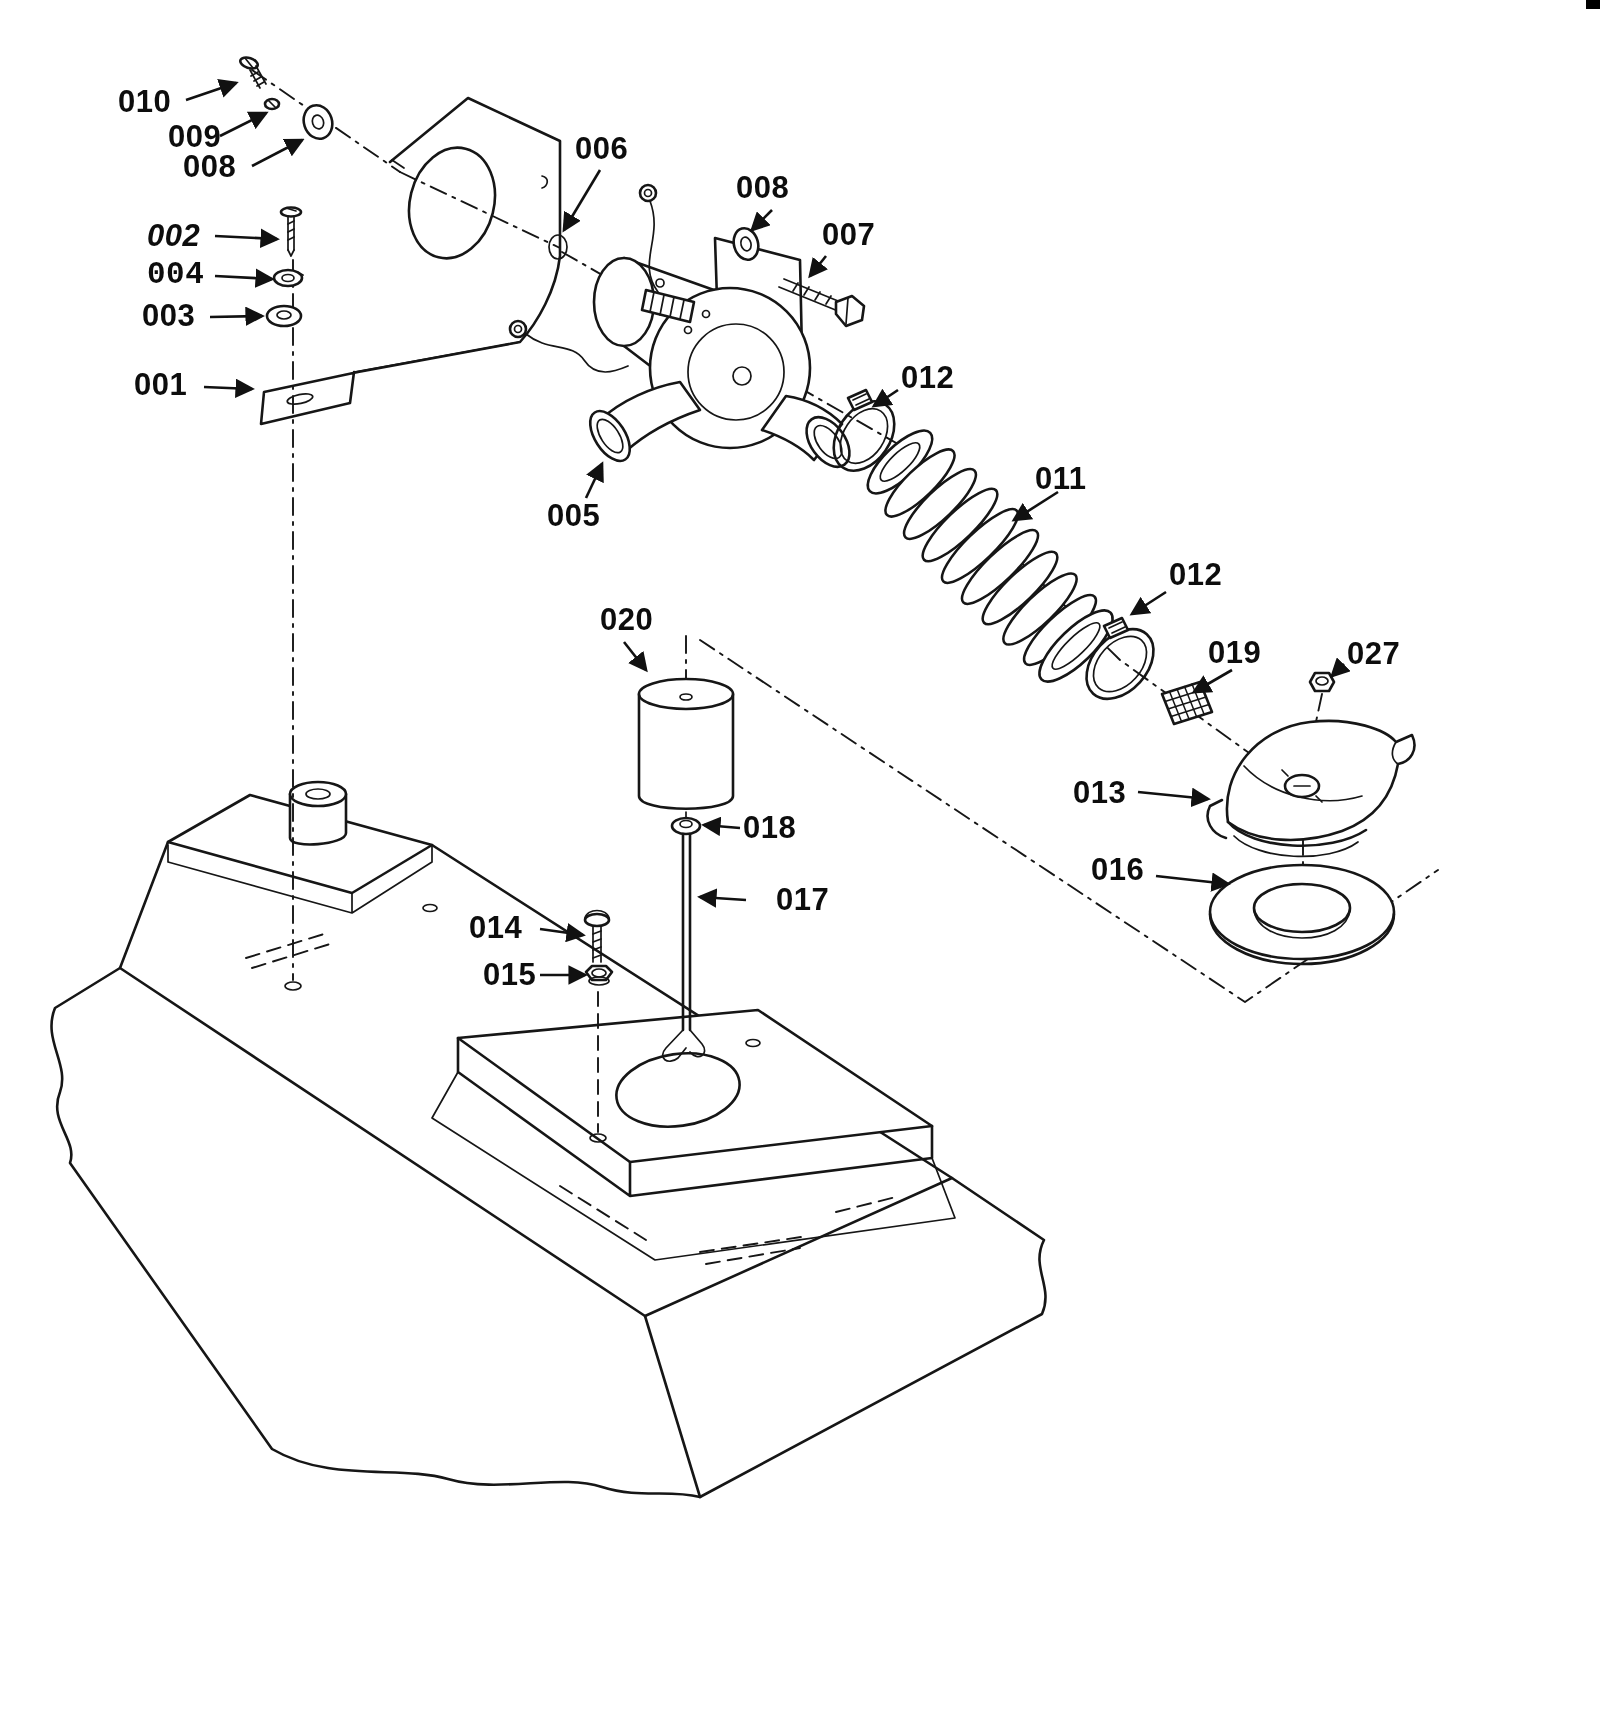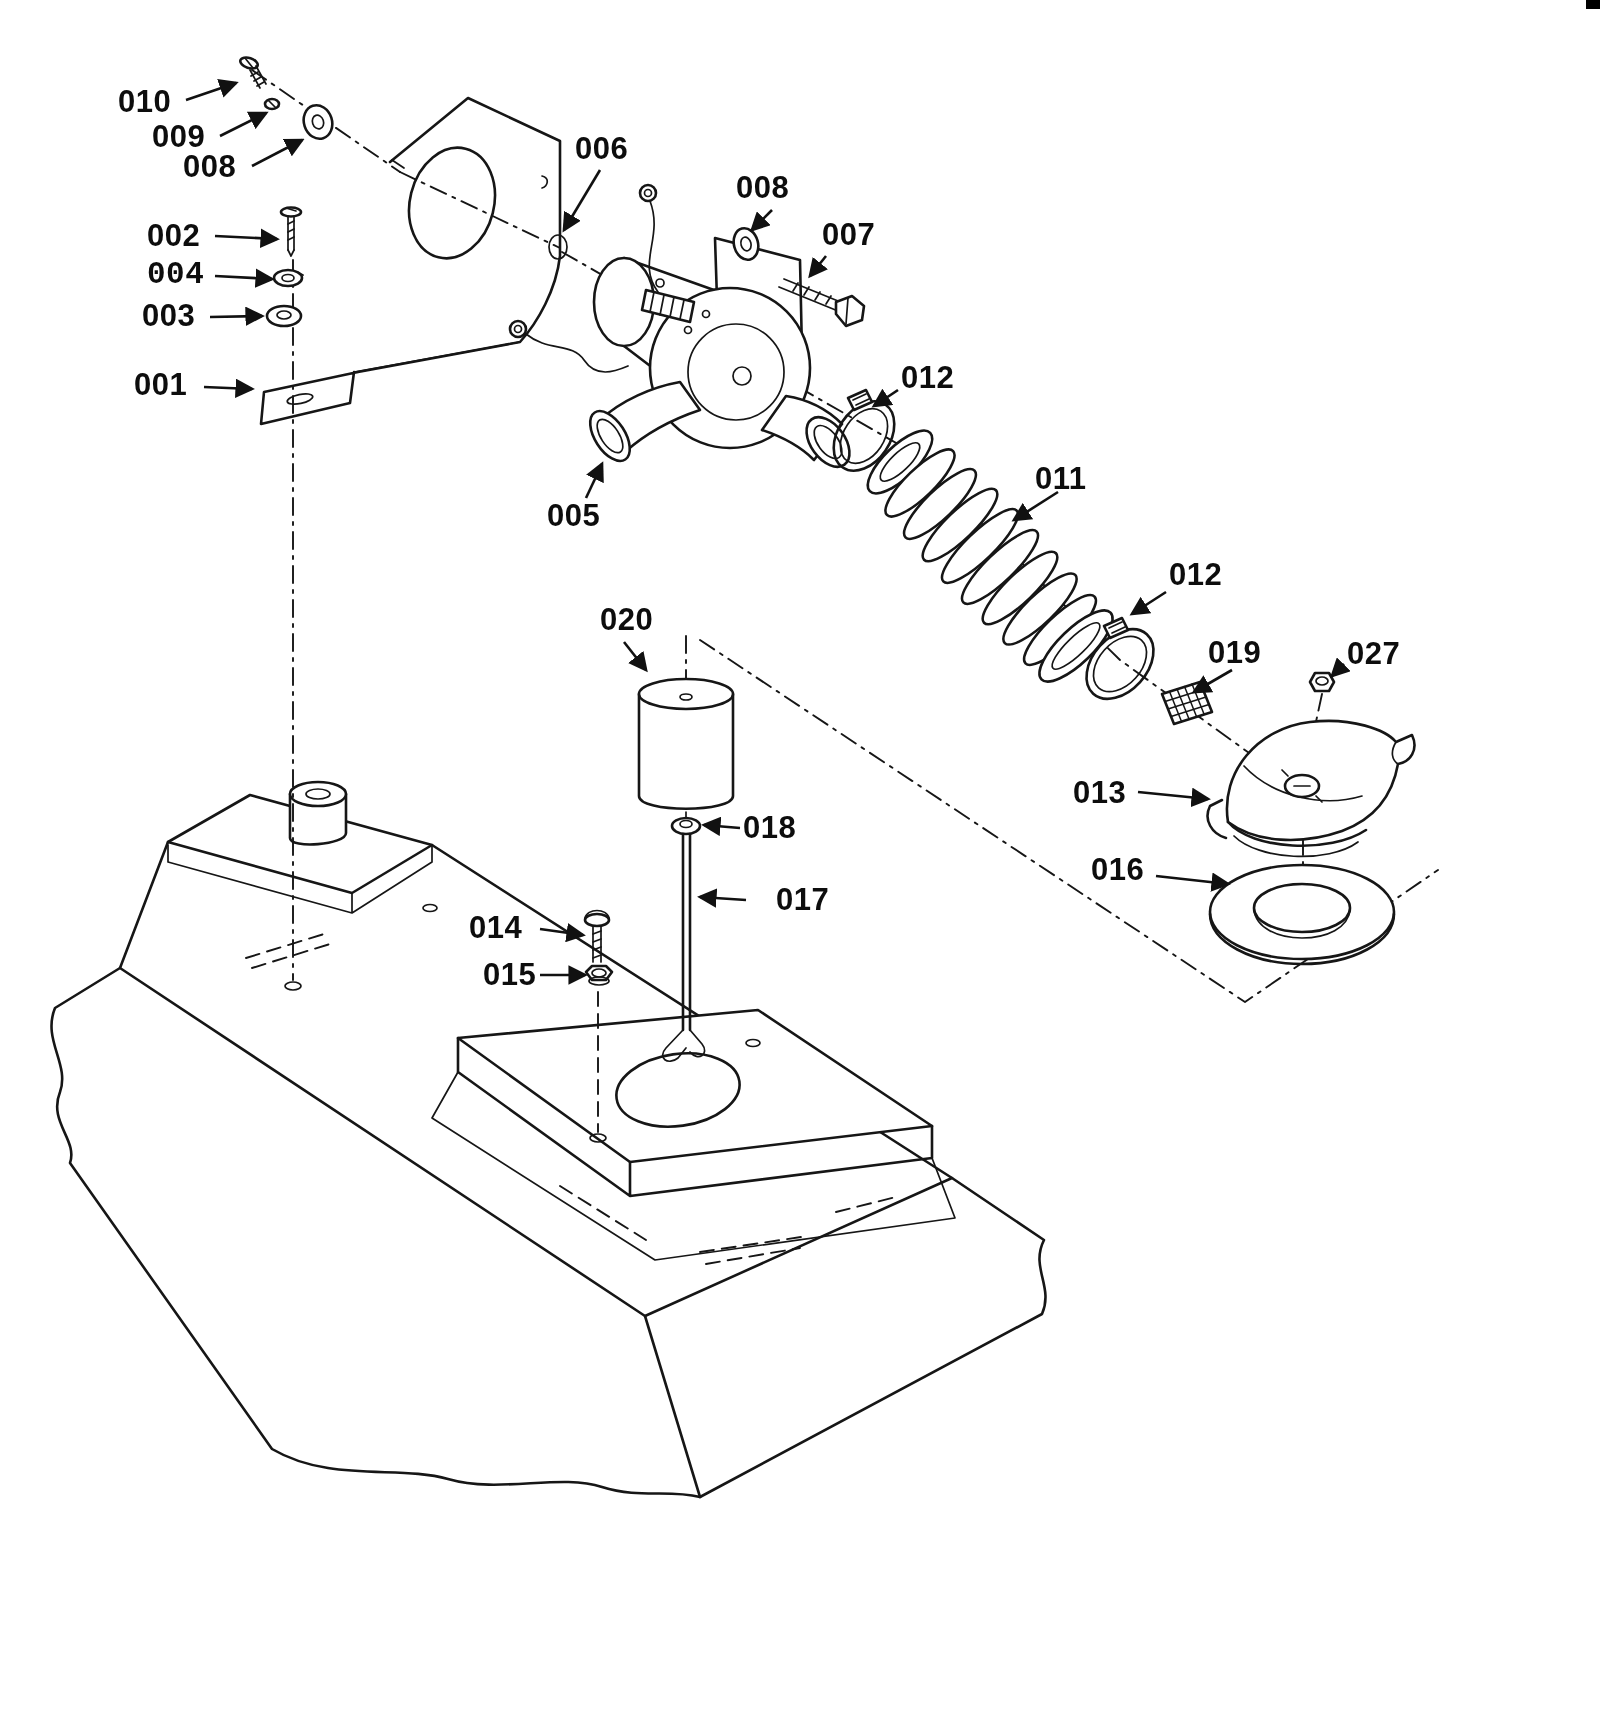--- a/index.html
+++ b/index.html
@@ -266,23 +266,23 @@
       <path class="arrow" marker-end="url(#arr)" d="M1138,792 L1208,799"></path>
       <path class="arrow" marker-end="url(#arr)" d="M740,828 L704,825"></path>
       <path class="arrow" marker-end="url(#arr)" d="M1156,876 L1228,884"></path>
       <path class="arrow" marker-end="url(#arr)" d="M746,900 L700,897"></path>
       <path class="arrow" marker-end="url(#arr)" d="M540,929 L583,935"></path>
       <path class="arrow" marker-end="url(#arr)" d="M540,975 L585,975"></path>
     </g>
   </svg>
 
   <div class="callout" style="left:118px; top:86px;">010</div>
-  <div class="callout" style="left:152px; top:121px;text-align:center;">009</div>
+  <div class="callout" style="left:168px; top:121px;text-align:center;">009</div>
   <div class="callout" style="left:183px; top:151px;">008</div>
-  <div class="callout" style="left:147px; top:220px;">002</div>
+  <div class="callout" style="left:147px; top:220px;font-style:italic;">002</div>
   <div class="callout" style="left:147px; top:259px;font-family:Liberation Mono, monospace;">004</div>
   <div class="callout" style="left:142px; top:300px;">003</div>
   <div class="callout" style="left:134px; top:369px;">001</div>
   <div class="callout" style="left:575px; top:133px;">006</div>
   <div class="callout" style="left:736px; top:172px;">008</div>
   <div class="callout" style="left:794px; top:219px;margin-left:28px;">007</div>
   <div class="callout" style="left:901px; top:362px;">012</div>
   <div class="callout" style="left:547px; top:500px;">005</div>
   <div class="callout" style="left:1035px; top:463px;">011</div>
   <div class="callout" style="left:1169px; top:559px;">012</div>

